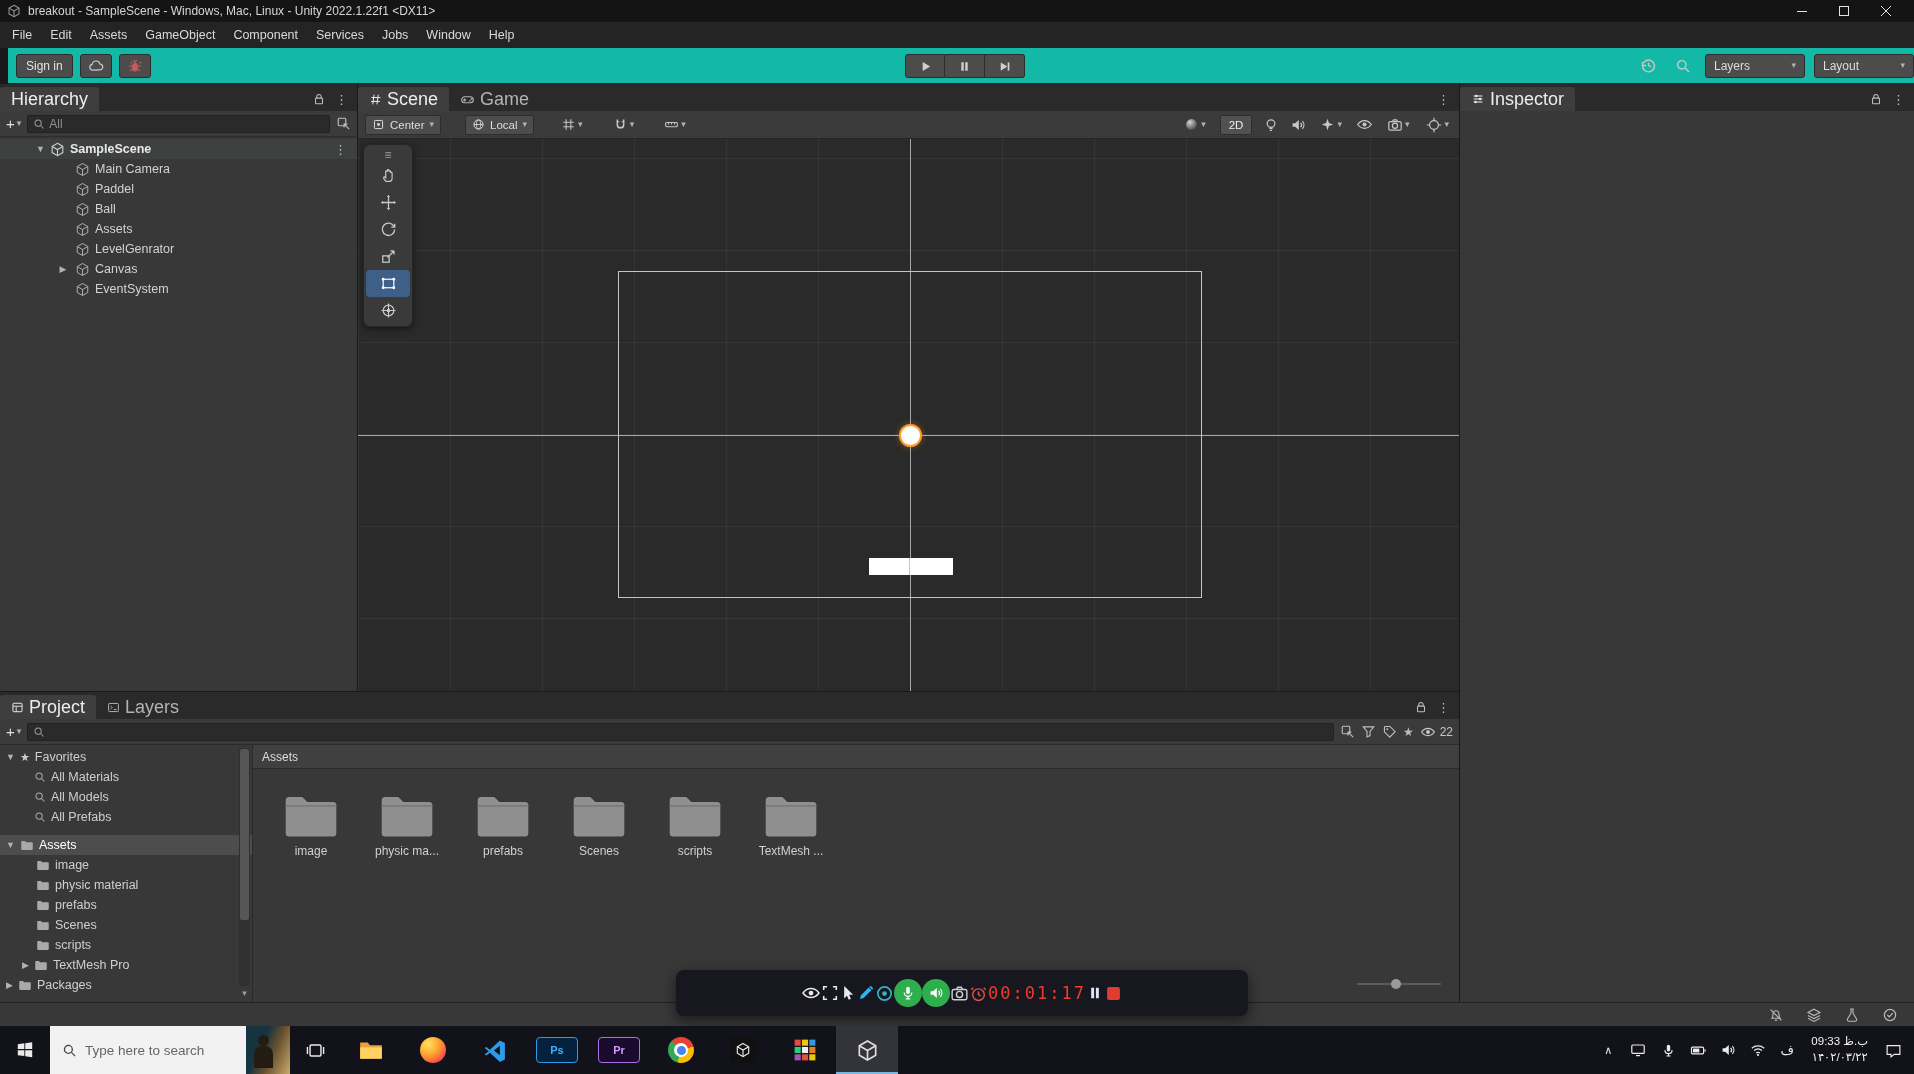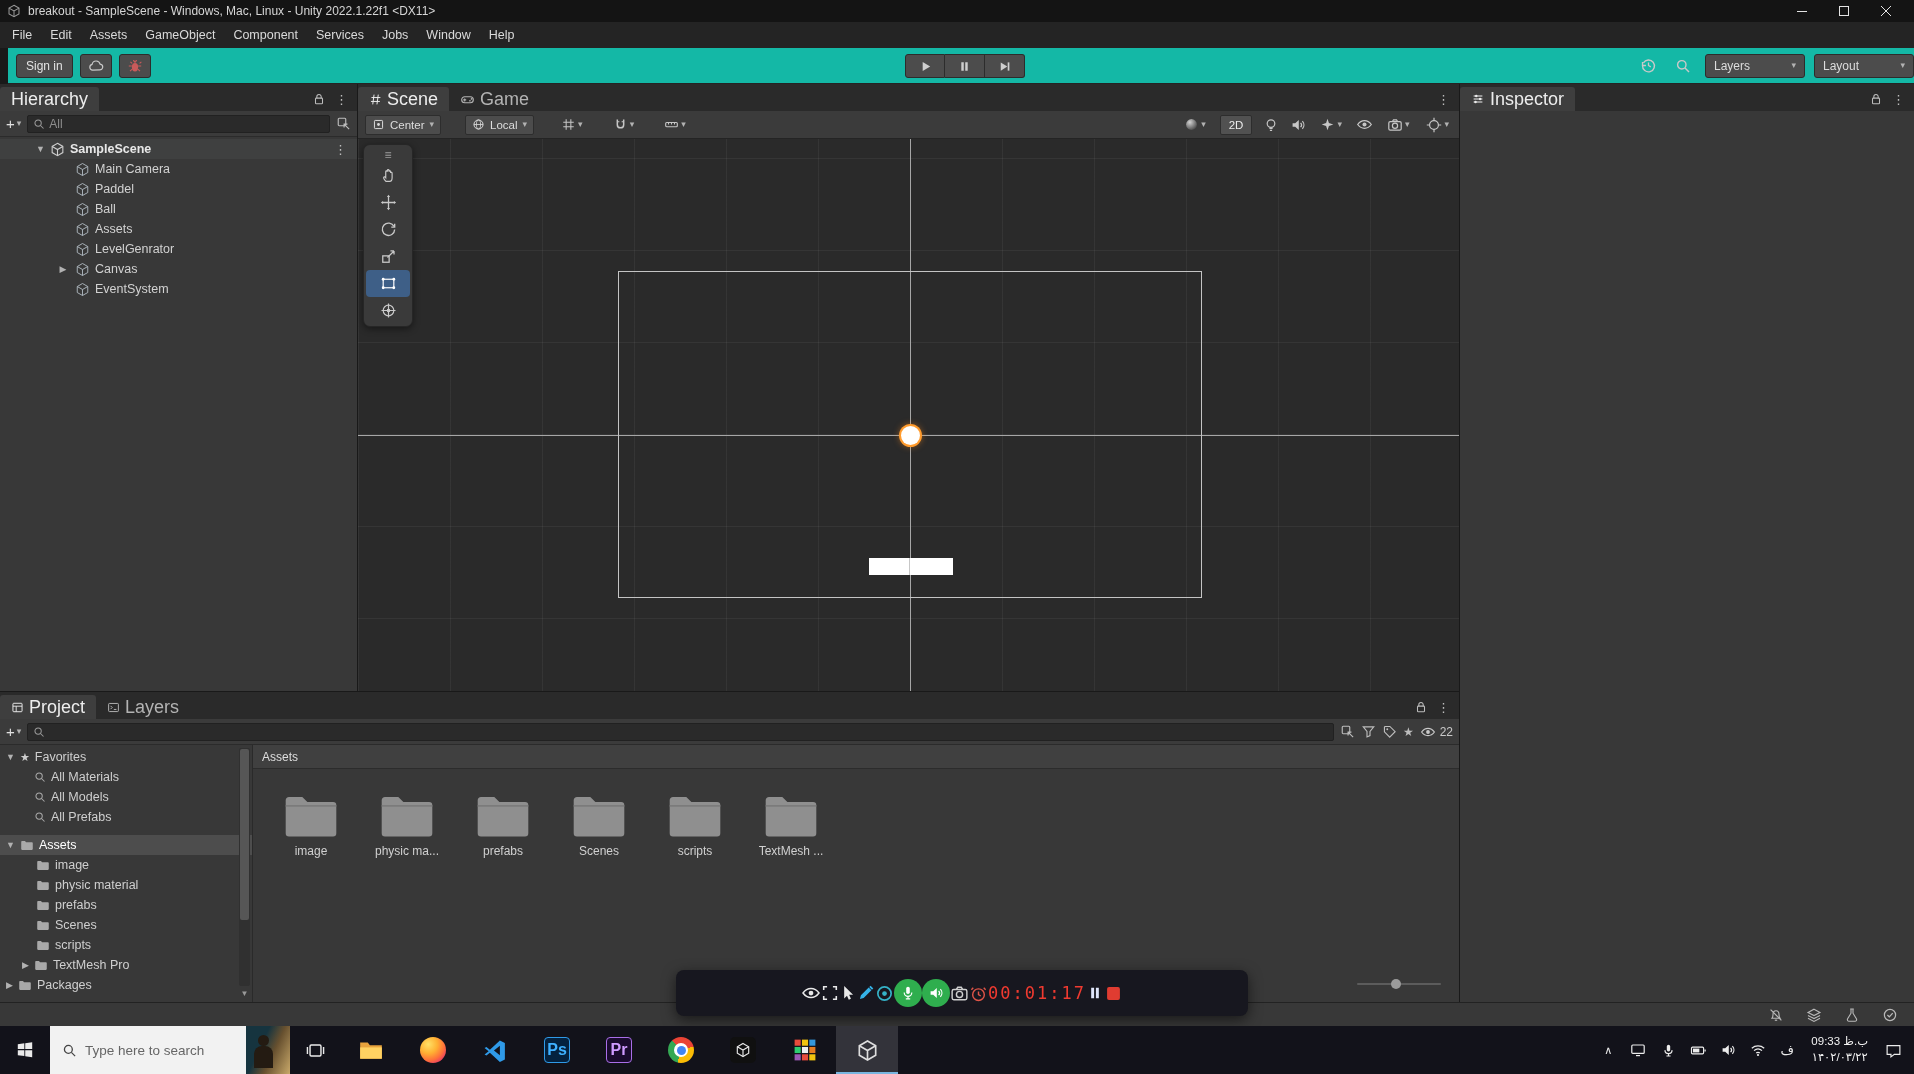--- a/index.html
+++ b/index.html
@@ -114,21 +114,21 @@
 .tile{width:50px;display:flex;align-items:center;justify-content:center;color:#eaeaea;flex:none}
 .tile.app{width:62px}
 .tile.active{background:rgba(255,255,255,.14);box-shadow:inset 0 -2px 0 #79b6e0}
 .tsearch{width:240px;flex:none;background:#f2f2f2;display:flex;align-items:center;gap:8px;padding-left:12px;color:#333}
 .tsearch input{flex:1;min-width:0;border:none;outline:none;background:transparent;font-size:13.5px;color:#444;font-family:inherit}
 .tsearch input::placeholder{color:#666}
 .pic{width:44px;height:48px;flex:none;position:relative;background:linear-gradient(115deg,#16343f 36%,#67502f 60%,#c9a96a)}
 .pic::before{content:"";position:absolute;left:12px;top:9px;width:11px;height:11px;border-radius:50%;background:#241b12}
 .pic::after{content:"";position:absolute;left:8px;top:20px;width:19px;height:22px;border-radius:8px 8px 0 0;background:#241b12}
 .ffx{width:26px;height:26px;border-radius:50%;background:radial-gradient(circle at 32% 28%,#ffe066 0%,#ffb133 35%,#ff7139 62%,#e3306e 86%,#b5007f 100%)}
-.psq{width:26px;height:26px;border-radius:4px;display:flex;align-items:center;justify-content:center;font-weight:bold;font-size:16px}
+.psq{width:42px;height:26px;border-radius:4px;display:flex;align-items:center;justify-content:center;font-weight:bold;font-size:11px}
 .ps{background:#04223f;border:1.5px solid #2f9ae8;color:#3fb1ff}
 .pr{background:#1a0b2e;border:1.5px solid #a96ee8;color:#cf9bff}
 .chr{width:26px;height:26px;border-radius:50%;background:conic-gradient(from -45deg,#ea4335 0 120deg,#fbbc05 120deg 240deg,#34a853 240deg 360deg);position:relative}
 .chr::before{content:"";position:absolute;inset:6px;background:#fff;border-radius:50%}
 .chr::after{content:"";position:absolute;inset:8.5px;background:#4285f4;border-radius:50%}
 .uhub{width:26px;height:26px;border-radius:5px;background:#101010;display:flex;align-items:center;justify-content:center;color:#e8e8e8}
 .tray{margin-left:auto;display:flex;align-items:center;gap:8px;padding:0 10px;color:#ececec}
 .ti{width:22px;height:32px;display:flex;align-items:center;justify-content:center}
 .lang{font-size:13px;width:20px;text-align:center}
 .clock{display:flex;flex-direction:column;align-items:center;justify-content:center;font-size:11.5px;line-height:1.35;color:#f2f2f2;padding:0 6px;white-space:nowrap}

